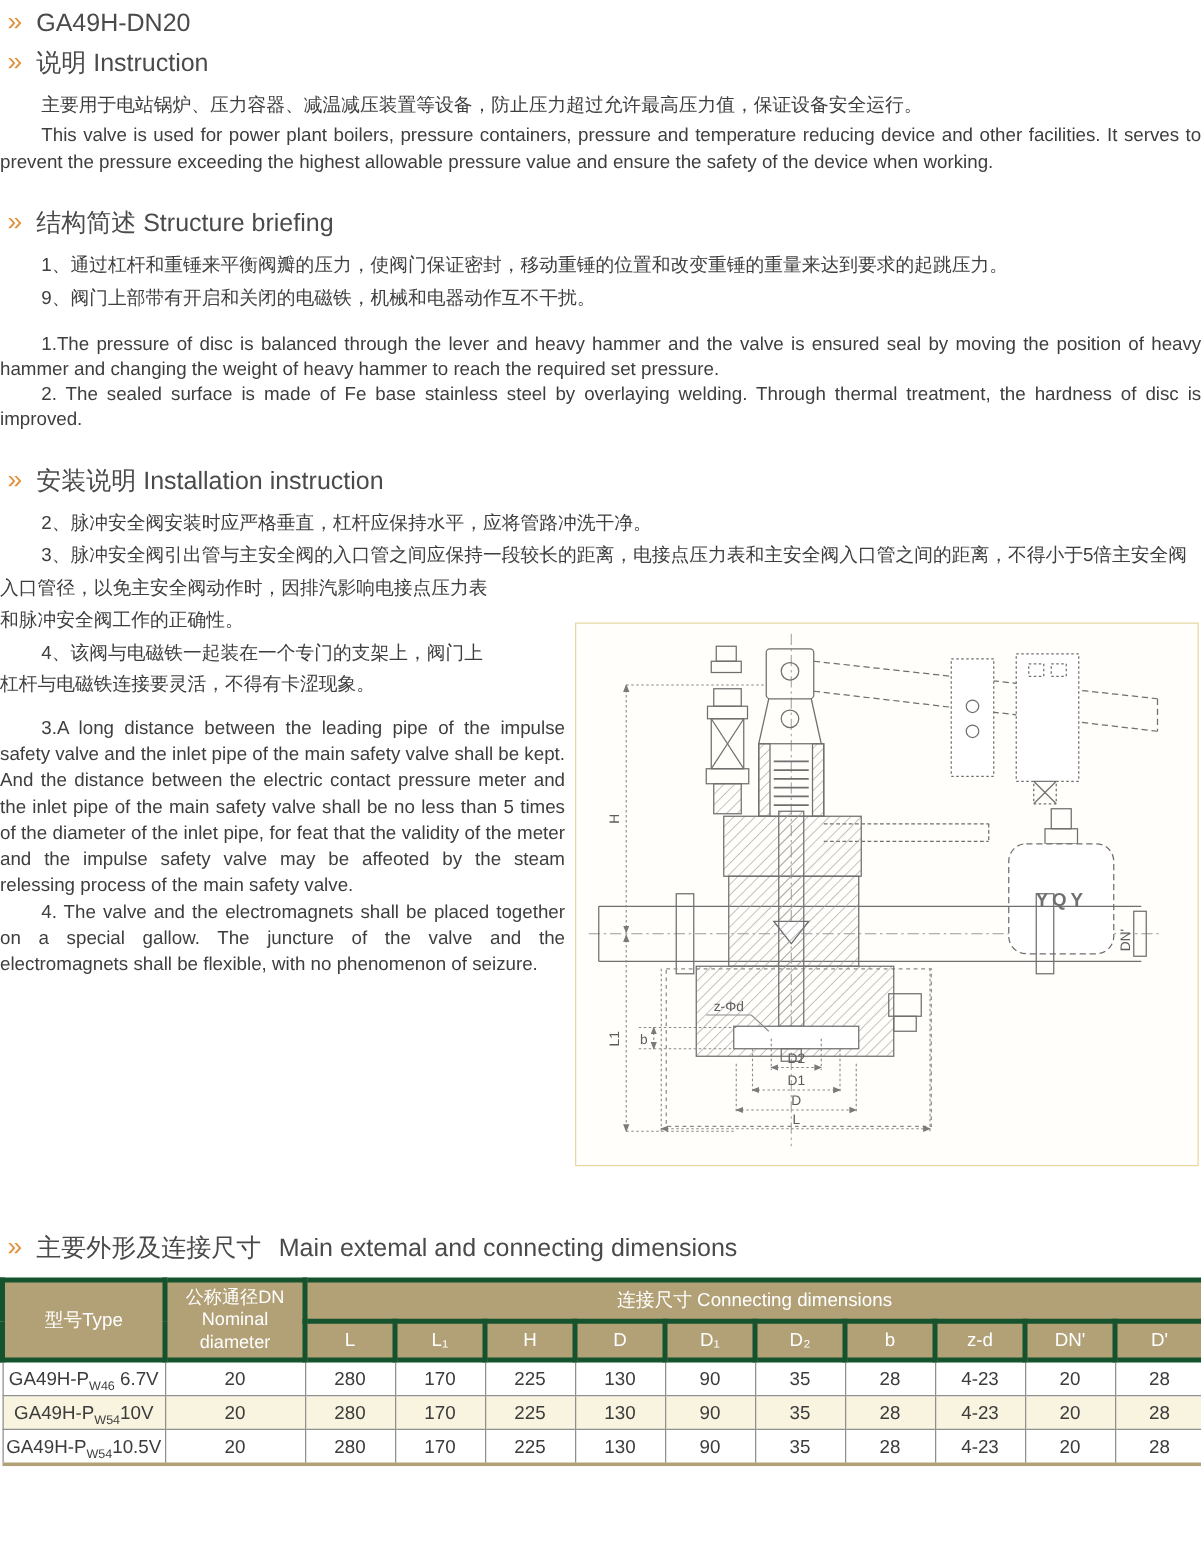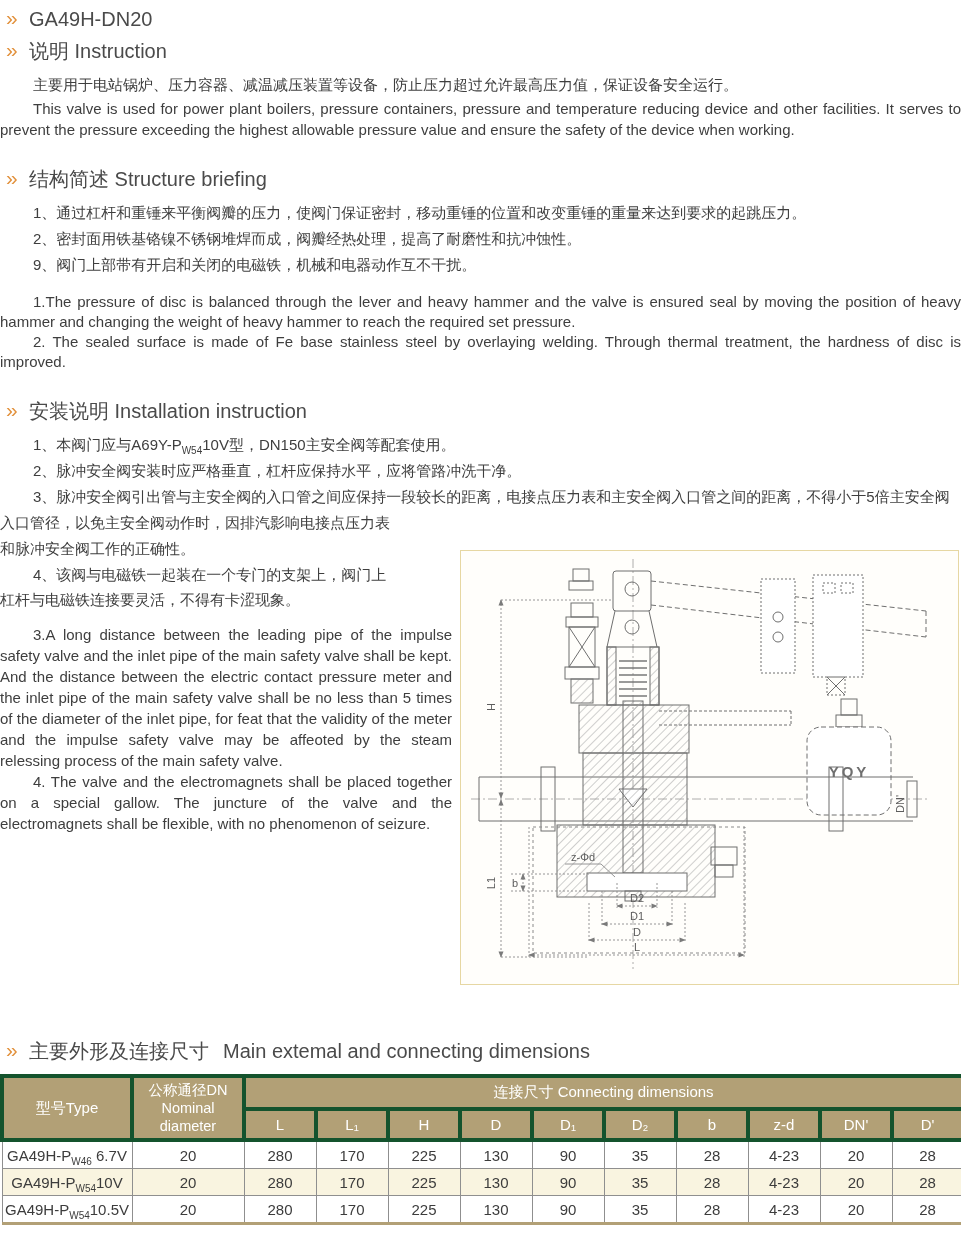--- a/index.html
+++ b/index.html
@@ -48,36 +48,34 @@
   <p class="para">This valve is used for power plant boilers, pressure containers, pressure and temperature reducing device and other facilities. It serves to prevent the pressure exceeding the highest allowable pressure value and ensure the safety of the device when working.</p>
 
   <div class="gap-l"></div>
 
   <div class="sec-head">
     <span class="bullet">»</span>
     <span>结构简述 Structure briefing</span>
   </div>
   <div class="gap-s"></div>
   <p class="cnline">1、通过杠杆和重锤来平衡阀瓣的压力，使阀门保证密封，移动重锤的位置和改变重锤的重量来达到要求的起跳压力。</p>
-  <p class="cnline">2、密封面用铁基铬镍不锈钢堆焊而成，阀瓣经热处理，提高了耐磨性和抗冲蚀性。</p>
   <p class="cnline">9、阀门上部带有开启和关闭的电磁铁，机械和电器动作互不干扰。</p>
   <div class="gap-m"></div>
   <div class="enblock">
     <p>1.The pressure of disc is balanced through the lever and heavy hammer and the valve is ensured seal by moving the position of heavy hammer and changing the weight of heavy hammer to reach the required set pressure.</p>
     <p>2. The sealed surface is made of Fe base stainless steel by overlaying welding. Through thermal treatment, the hardness of disc is improved.</p>
   </div>
 
   <div class="gap-l"></div>
 
   <div class="sec-head">
     <span class="bullet">»</span>
     <span>安装说明 Installation instruction</span>
   </div>
   <div class="gap-s"></div>
-  <p class="cnline"><span>1、本阀门应与A69Y-P</span><sub>W54</sub><span>10V型，DN150主安全阀等配套使用。</span></p>
   <p class="cnline">2、脉冲安全阀安装时应严格垂直，杠杆应保持水平，应将管路冲洗干净。</p>
 
   <div class="install-wrap">
     <p class="cnline">3、脉冲安全阀引出管与主安全阀的入口管之间应保持一段较长的距离，电接点压力表和主安全阀入口管之间的距离，不得小于5倍主安全阀
 入口管径，以免主安全阀动作时，因排汽影响电接点压力表
 和脉冲安全阀工作的正确性。</p>
 
     <div class="left-col">
       <p class="cnline">4、该阀与电磁铁一起装在一个专门的支架上，阀门上
 杠杆与电磁铁连接要灵活，不得有卡涩现象。</p>

